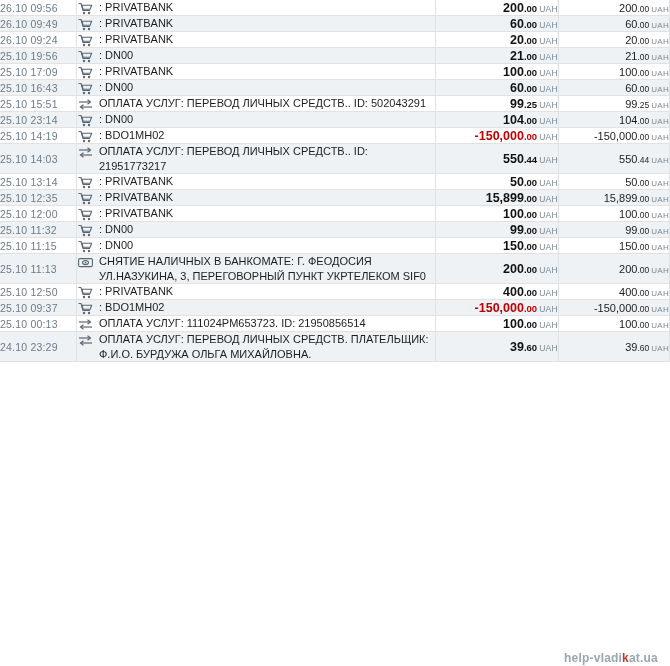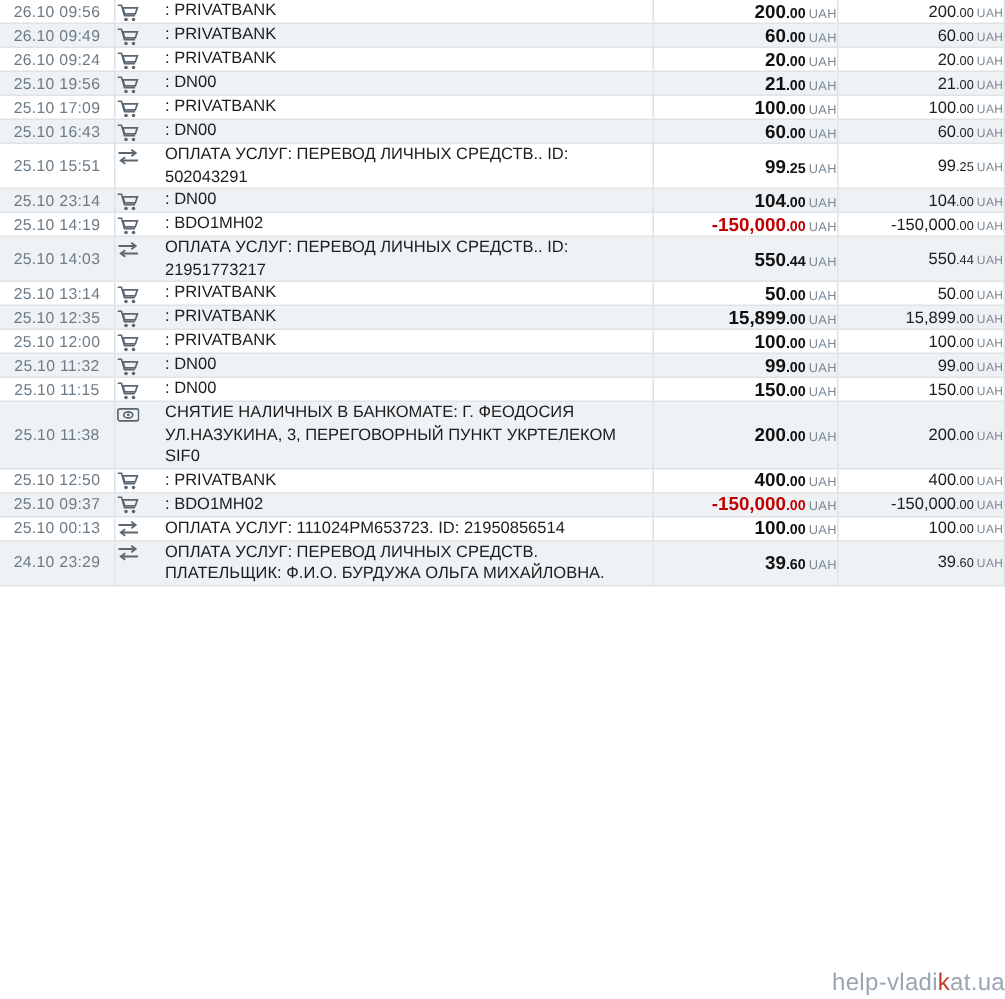--- a/index.html
+++ b/index.html
@@ -27,21 +27,20 @@
     padding: 0;
     vertical-align: middle;
   }
   tr.row-even td { background: #ffffff; }
   tr.row-odd  td { background: #eef2f5; }
 
   td.col-date {
     width: 76px;
     color: #6d7b86;
     font-size: 10.5px;
-    text-align: center;
     padding: 4px 2px;
     letter-spacing: 0.2px;
   }
   td.col-desc {
     width: 358px;
     padding: 4px 6px 4px 4px;
   }
   td.col-amount {
     width: 122px;
     text-align: right;
@@ -52,21 +51,21 @@
     width: 110px;
     text-align: right;
     padding: 4px 6px 4px 2px;
     white-space: nowrap;
     border-right: none;
   }
 
   .desc-wrap {
     display: flex;
     align-items: flex-start;
-    gap: 17px;
+    gap: 6px;
   }
   .icon {
     flex: 0 0 auto;
     width: 16px;
     height: 14px;
     margin-top: 1px;
     display: inline-flex;
     align-items: center;
     justify-content: center;
     color: #5a6670;
@@ -106,24 +105,24 @@
   }
   .amt2-cur {
     font-size: 8px;
     color: #7b8893;
     margin-left: 2px;
     letter-spacing: 0.3px;
   }
 
   .watermark {
     position: absolute;
-    right: 0;
+    right: 12px;
     bottom: 1px;
-    font-size: 16px;
-    font-weight: normal;
+    font-size: 12px;
+    font-weight: bold;
     color: #9aa6b0;
     letter-spacing: 0.2px;
     text-shadow: 0 1px 0 #ffffff;
     pointer-events: none;
   }
   .watermark .hl { color: #c0392b; }
 </style>
 </head>
 <body>
 
@@ -393,21 +392,21 @@
                 <circle cx="11" cy="11" r="1.2" fill="#5a6670"></circle>
               </svg>
             </span>
             <span class="desc-text">: DN00</span>
           </div>
         </td>
         <td class="col-amount"><span class="amt-main">150</span><span class="amt-cents">.00</span><span class="amt-cur">UAH</span></td>
         <td class="col-amount2"><span class="amt2-main">150</span><span class="amt2-cents">.00</span><span class="amt2-cur">UAH</span></td>
       </tr>
       <tr class="row-odd">
-        <td class="col-date">25.10 11:38</td>
+        <td class="col-date">25.10 11:13</td>
         <td class="col-desc">
           <div class="desc-wrap">
             <span class="icon">
               <svg width="15" height="13" viewBox="0 0 15 13">
                 <rect x="0.6" y="2.6" width="13.8" height="8" rx="1.4" fill="none" stroke="#5a6670" stroke-width="1.1"></rect>
                 <ellipse cx="7.5" cy="6.6" rx="3" ry="2" fill="none" stroke="#5a6670" stroke-width="1.1"></ellipse>
                 <circle cx="7.5" cy="6.6" r="0.9" fill="#5a6670"></circle>
               </svg>
             </span>
             <span class="desc-text">СНЯТИЕ НАЛИЧНЫХ В БАНКОМАТЕ: Г. ФЕОДОСИЯ УЛ.НАЗУКИНА, 3, ПЕРЕГОВОРНЫЙ ПУНКТ УКРТЕЛЕКОМ SIF0</span>

